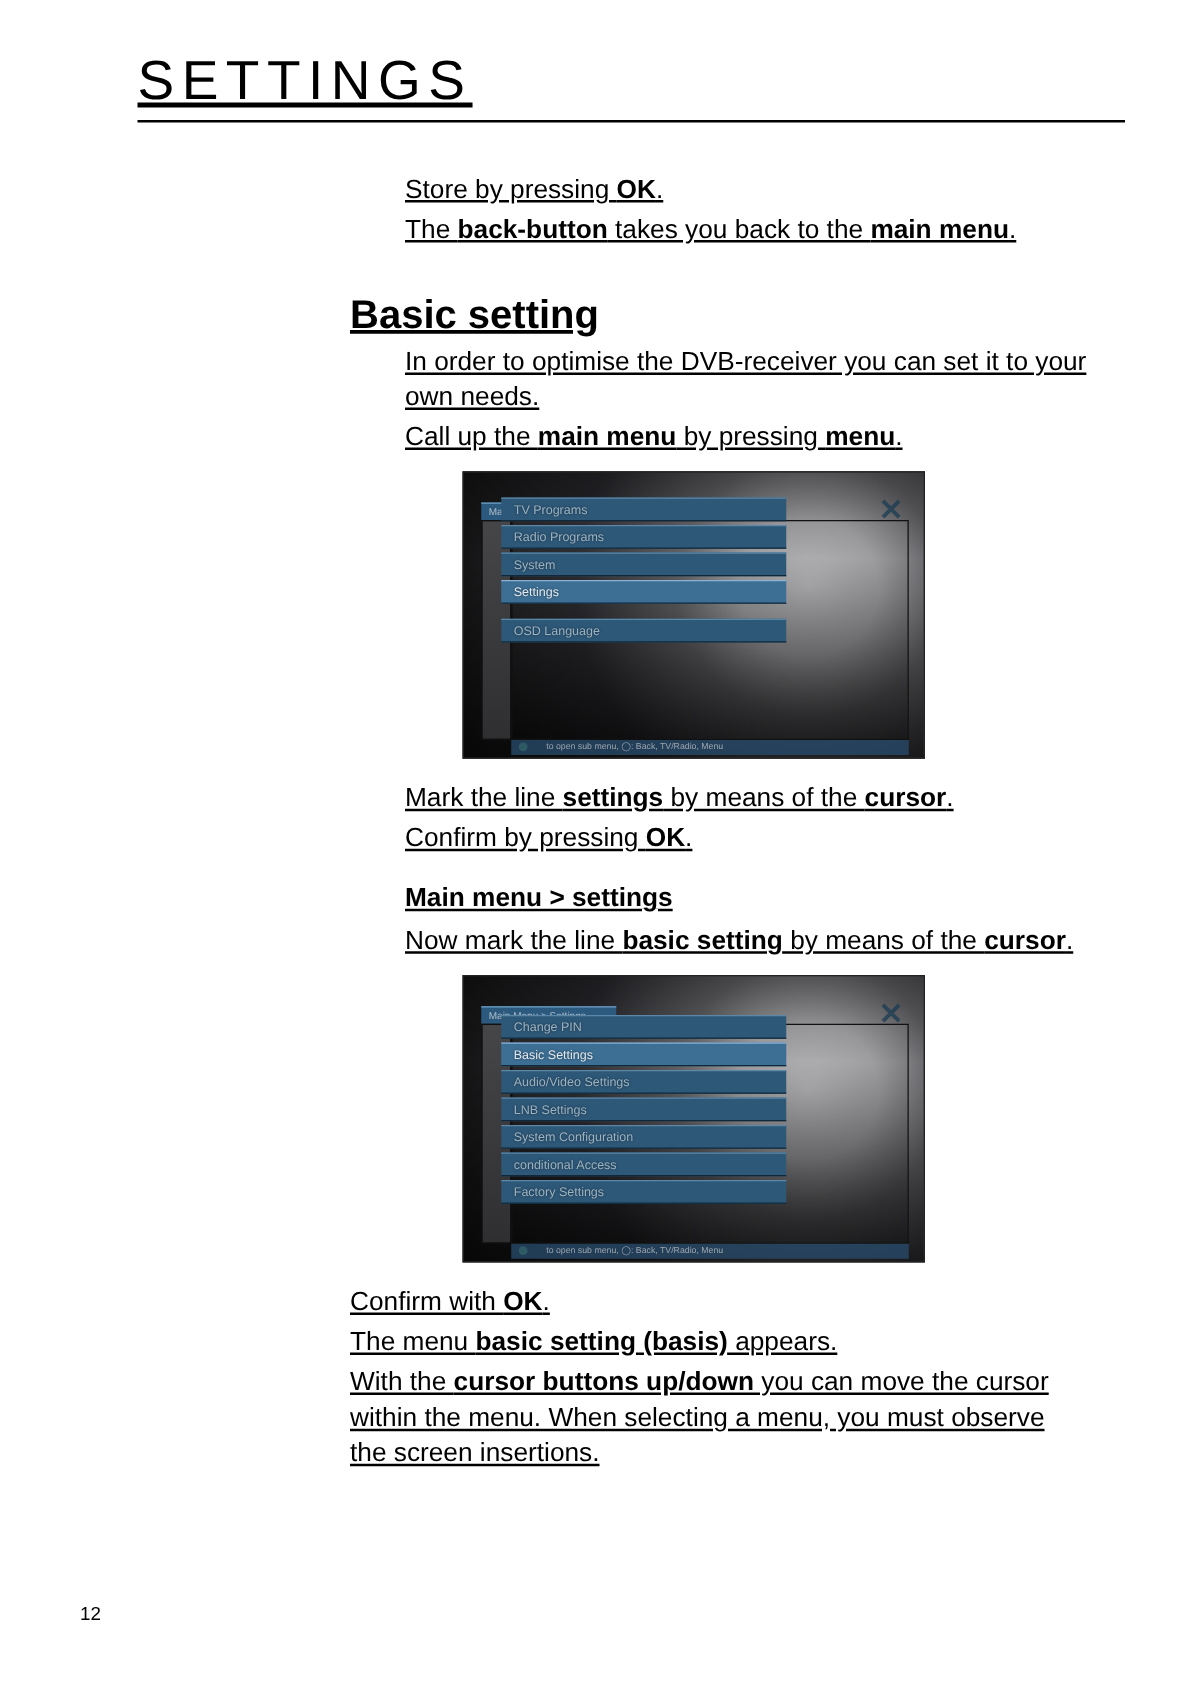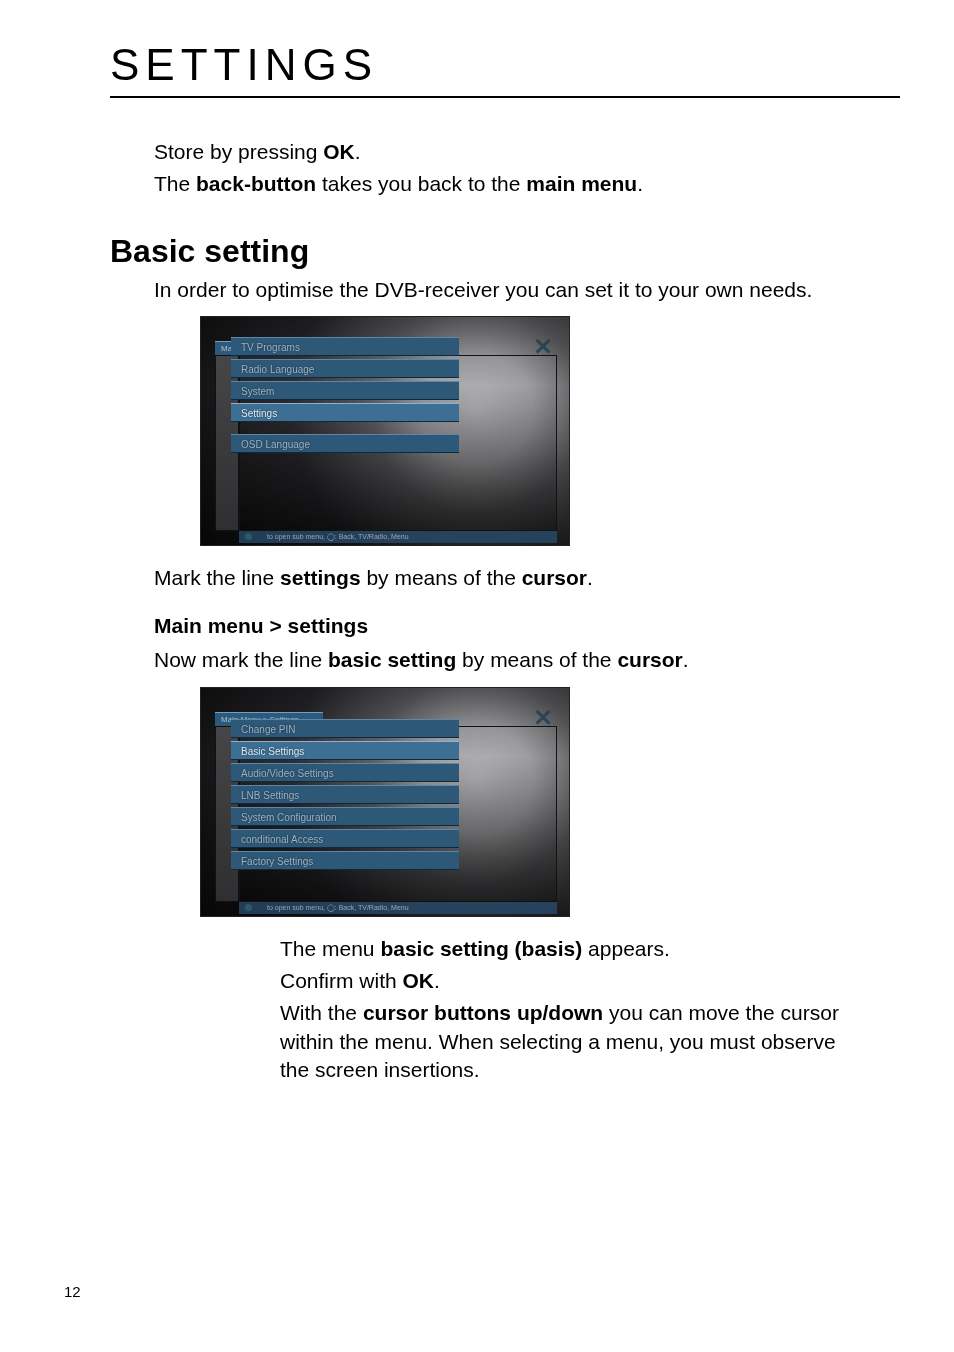--- a/index.html
+++ b/index.html
@@ -1,20 +1,20 @@
 <!DOCTYPE html>
 <html><head>
 <meta charset="utf-8">
 <style>
   * { box-sizing: border-box; margin: 0; padding: 0; }
   html, body { width: 954px; height: 1352px; background: #fff; font-family: Helvetica, Arial, sans-serif; color: #000; }
-  .page { width: 954px; height: 1352px; position: relative; padding: 40px 54px 40px 110px; }
+  .page { width: 954px; height: 1352px; position: relative; padding: 40px 54px 40px 110px; text-decoration: underline; }
   .title-row { border-bottom: 2.5px solid #000; padding-bottom: 6px; margin-bottom: 40px; }
   .title { font-size: 44px; font-weight: 400; letter-spacing: 6px; font-family: "Helvetica Neue", Helvetica, Arial, sans-serif; }
-  .content { margin-right: 20px; }
+  .content { margin-left: 170px; margin-right: 20px; }
   .para { font-size: 21px; line-height: 1.35; margin-left: 44px; margin-bottom: 4px; }
   .para.block { margin-bottom: 8px; }
   .h2 { font-size: 32px; font-weight: 700; margin-top: 34px; margin-bottom: 6px; }
   .breadcrumb { font-size: 21px; font-weight: 700; margin-left: 44px; margin-top: 22px; margin-bottom: 8px; }
   .pagenum { position: absolute; bottom: 52px; left: 64px; font-size: 15px; }
   .fig { margin: 12px 0 18px 90px; width: 370px; }
   .tvshot { width: 370px; height: 230px; position: relative; background: #202020; border: 1px solid #222; overflow: hidden; }
   .tvshot .bgimg { position:absolute; inset:0;
     background:
       radial-gradient(circle at 75% 40%, #cfcfd2 0%, #b3b3b6 18%, #6a6a6e 34%, #2b2b30 60%, #111 100%);
@@ -54,45 +54,51 @@
 
     <div class="para">
       <span>Store by pressing </span><b>OK</b><span>.</span>
     </div>
     <div class="para block">
       <span>The </span><b>back-button</b><span> takes you back to the </span><b>main menu</b><span>.</span>
     </div>
 
     <div class="h2">Basic setting</div>
     <div class="para">In order to optimise the DVB-receiver you can set it to your own needs.</div>
+    <div class="para">
+      <span>Call up the  </span><b>main menu</b><span> by pressing </span><b>menu</b><span>.</span>
+    </div>
 
     <div class="fig">
       <div class="tvshot">
         <div class="bgimg"></div>
         <div class="vignette"></div>
         <div class="headerbar">
             <div class="txt">Main Menu</div>
           </div>
         <div class="sidebar"></div>
         <div class="panel"></div>
         <div class="logo">✕</div>
         <div class="menuwrap spaced">
           <div class="menuitem inactive">TV Programs</div>
-          <div class="menuitem inactive">Radio Language</div>
+          <div class="menuitem inactive">Radio Programs</div>
           <div class="menuitem inactive">System</div>
           <div class="menuitem sel">Settings</div>
           <div class="menuitem inactive isolated">OSD Language</div>
         </div>
         <div class="helpdot"></div>
         <div class="helpbar">to open sub menu, ◯: Back, TV/Radio, Menu</div>
       </div>
     </div>
 
     <div class="para">
       <span>Mark the line </span><b>settings</b><span> by means of the </span><b>cursor</b><span>.</span>
+    </div>
+    <div class="para">
+      <span>Confirm by pressing </span><b>OK</b><span>.</span>
     </div>
 
     <div class="breadcrumb">Main menu &gt; settings</div>
 
     <div class="para">
       <span>Now mark the line </span><b>basic setting</b><span> by means of the </span><b>cursor</b><span>.</span>
     </div>
 
     <div class="fig">
       <div class="tvshot">
@@ -115,24 +121,24 @@
         </div>
         <div class="helpdot"></div>
         <div class="helpbar">to open sub menu, ◯: Back, TV/Radio, Menu</div>
       </div>
     </div>
 
   </div>
 
   <div style="margin-left:170px; margin-right:50px;">
     <div class="para" style="margin-left:0;">
-      <span>The menu </span><b>basic setting (basis)</b><span> appears.</span>
+      <span>Confirm with </span><b>OK</b><span>.</span>
     </div>
     <div class="para" style="margin-left:0;">
-      <span>Confirm with </span><b>OK</b><span>.</span>
+      <span>The menu </span><b>basic setting (basis)</b><span> appears.</span>
     </div>
     <div class="para" style="margin-left:0;">
       <span>With the </span><b>cursor buttons up/down</b><span> you can move the cursor within the menu. When selecting a menu, you must observe the screen insertions.</span>
     </div>
   </div>
 
   <div class="pagenum">12</div>
 </div>
 
 </body></html>

